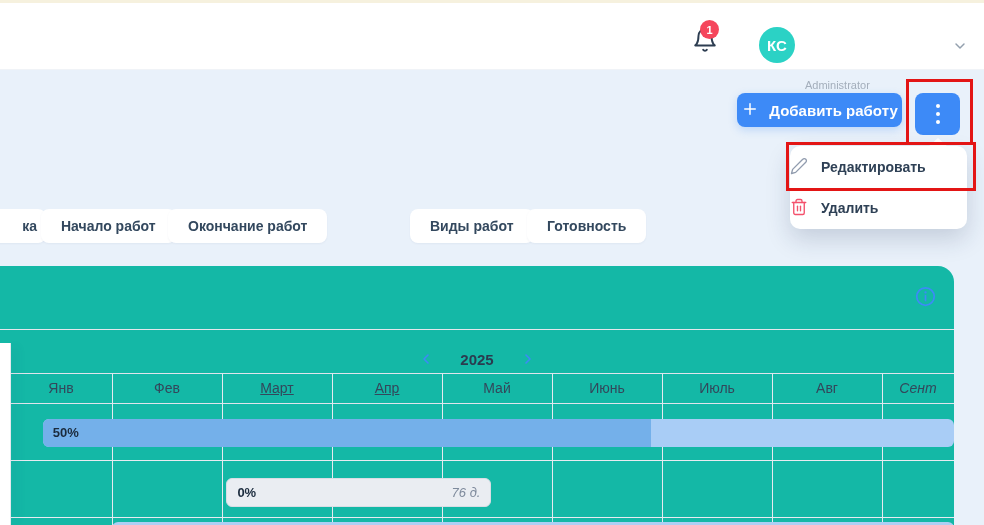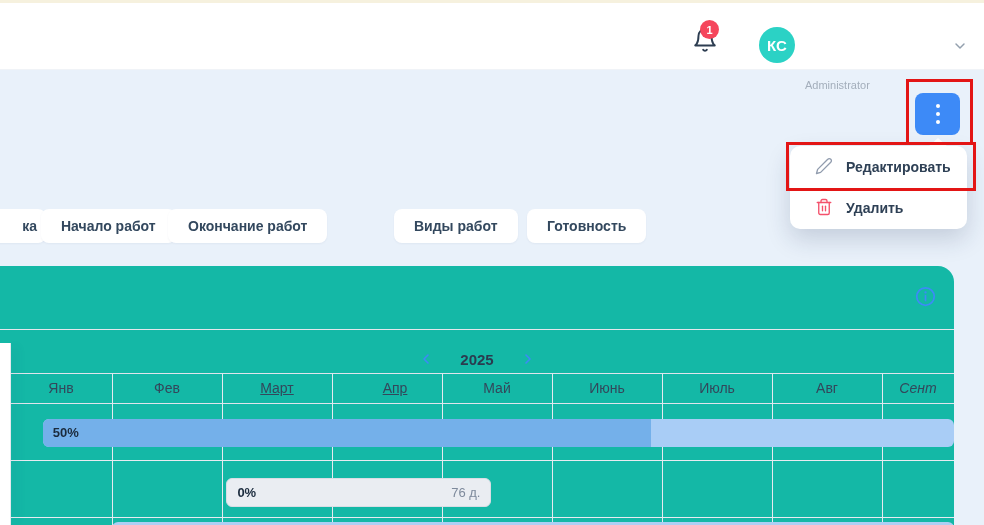--- a/index.html
+++ b/index.html
@@ -26,21 +26,21 @@
            cursor:pointer;box-shadow:0 3px 8px rgba(61,138,247,.25);}
   .btn-kebab{position:absolute;left:915px;top:93px;width:45px;height:42px;border-radius:8px;background:#3d8af7;
              display:flex;flex-direction:column;align-items:center;justify-content:center;gap:4px;cursor:pointer;}
   .btn-kebab i{width:4px;height:4px;border-radius:50%;background:#fff;}
 
   
   .dd-notch{position:absolute;left:928px;top:138px;width:0;height:0;
             border-left:10px solid transparent;border-right:10px solid transparent;border-bottom:9px solid #fff;z-index:39;}
   .dropdown{position:absolute;left:790px;top:146px;width:177px;height:83px;background:#fff;border-radius:10px;
             box-shadow:0 10px 25px rgba(25,45,85,.18);z-index:40;display:flex;flex-direction:column;justify-content:center;}
-  .dd-item{display:flex;align-items:center;gap:13px;height:41px;padding-left:25px;font-size:14px;font-weight:700;
+  .dd-item{display:flex;align-items:center;gap:13px;height:41px;font-size:14px;font-weight:700;
            color:#2e4055;cursor:pointer;}
   .dd-item.danger{color:#2e4055;}
 
   
   .annotation{position:absolute;border:3px solid #e31515;z-index:50;pointer-events:none;}
   .ann-kebab{left:906px;top:79px;width:61px;height:60px;}
   .ann-edit{left:786px;top:142px;width:184px;height:43px;}
 
   
   .chip{position:absolute;top:209px;height:34px;display:inline-flex;align-items:center;padding:0 20px;
@@ -61,21 +61,21 @@
   .month-label{position:absolute;height:30px;line-height:30px;text-align:center;font-size:14px;color:#33475b;}
   .vline{position:absolute;width:1px;background:#e6e9f0;}
   .hline{position:absolute;left:0;width:954px;height:1px;background:#e0e4ec;}
   .hline.row{background:#e8ebf1;}
   .bar{position:absolute;height:28px;border-radius:6px;background:#a9cdf6;overflow:hidden;cursor:pointer;}
   .bar-fill{position:absolute;left:0;top:0;height:100%;background:#74b0ea;}
   .bar-label{position:absolute;left:10px;top:0;line-height:28px;font-size:13px;font-weight:700;color:#1b2b3d;}
   .bar-plain{position:absolute;height:29px;border-radius:6px;background:#eaedf2;border:1px solid #d9dde5;
              box-sizing:border-box;cursor:pointer;}
   .bar-plain .bar-label{line-height:27px;}
-  .bar-right-label{position:absolute;right:10px;top:0;line-height:27px;font-size:13px;color:#7e8a9c;}
+  .bar-right-label{position:absolute;right:10px;top:0;line-height:27px;font-size:13px;color:#7e8a9c;font-style:italic;}
   .bar-sliver{position:absolute;height:6px;border-radius:6px 6px 0 0;background:#aecff4;cursor:pointer;}
 
   
   .left-strip{position:absolute;left:0;top:77px;width:10px;height:182px;background:#fff;border-right:1px solid #e4e8ee;
               box-shadow:9px 0 10px -4px rgba(50,70,110,.16);z-index:5;}
 </style>
 </head>
 <body>
 
 <div class="screen">
@@ -94,20 +94,29 @@
     </div>
     <div class="avatar">КС</div>
     <div class="user-role">Administrator</div>
     <div class="user-chevron">
       <svg width="16" height="16" viewBox="0 0 24 24" fill="none" stroke="#93a0ae" stroke-width="2.2" stroke-linecap="round" stroke-linejoin="round">
         <polyline points="6 9 12 15 18 9"></polyline>
       </svg>
     </div>
   </div>
 
+  <div class="btn-add">
+    <span>
+      <svg width="18" height="18" viewBox="0 0 24 24" fill="none" stroke="#fff" stroke-width="2" stroke-linecap="round">
+        <line x1="12" y1="5" x2="12" y2="19"></line>
+          <line x1="5" y1="12" x2="19" y2="12"></line>
+      </svg>
+    </span>
+    <span>Добавить работу</span>
+  </div>
   <div class="btn-kebab">
     <i></i>
       <i></i>
       <i></i>
   </div>
 
   <div class="dd-notch"></div>
   <div class="dropdown">
     <div class="dd-item">
       <span>
@@ -129,21 +138,21 @@
       <span>Удалить</span>
     </div>
   </div>
 
   <div class="annotation ann-kebab"></div>
   <div class="annotation ann-edit"></div>
 
   <div class="chip chip-partial">ка</div>
   <div class="chip" style="left:41px">Начало работ</div>
   <div class="chip" style="left:168px">Окончание работ</div>
-  <div class="chip" style="left:394px">Виды работ</div>
+  <div class="chip" style="left:410px">Виды работ</div>
   <div class="chip" style="left:527px">Готовность</div>
 
   <div class="card">
     <div class="card-header">
       <div class="info-icon">
         <svg width="21" height="21" viewBox="0 0 24 24" fill="none">
           <circle cx="12" cy="12" r="10" stroke="#3d8af7" stroke-width="2"></circle>
           <line x1="12" y1="11" x2="12" y2="16.5" stroke="#3d8af7" stroke-width="2" stroke-linecap="round"></line>
           <circle cx="12" cy="7.3" r="1.3" fill="#3d8af7"></circle>
         </svg>
@@ -160,21 +169,21 @@
         <span class="year-label">2025</span>
         <span class="nav-arrow">
           <svg width="16" height="16" viewBox="0 0 24 24" fill="none" stroke="#3d8af7" stroke-width="2.4" stroke-linecap="round" stroke-linejoin="round">
             <polyline points="9 18 15 12 9 6"></polyline>
           </svg>
         </span>
       </div>
     <div class="month-label" style="left: 112px; width: 110px; top: 107px;">Фев</div>
         <div class="month-label" style="left: 10px; width: 102px; top: 107px;">Янв</div>
         <div class="month-label" style="left: 222px; width: 110px; top: 107px; text-decoration: underline;">Март</div>
-        <div class="month-label" style="left: 340px; width: 110px; top: 107px; text-decoration: underline;">Апр</div>
+        <div class="month-label" style="left: 332px; width: 110px; top: 107px; text-decoration: underline;">Апр</div>
         <div class="month-label" style="left: 442px; width: 110px; top: 107px;">Май</div>
         <div class="month-label" style="left: 552px; width: 110px; top: 107px;">Июнь</div>
         <div class="month-label" style="left: 662px; width: 110px; top: 107px;">Июль</div>
         <div class="month-label" style="left: 772px; width: 110px; top: 107px; text-align: center;">Авг</div>
         <div class="month-label" style="left: 882px; width: 72px; top: 107px; font-style: italic;">Сент</div>
         <div class="vline" style="left: 112px; top: 107px; height: 152px;"></div>
         <div class="vline" style="left: 222px; top: 107px; height: 152px;"></div>
         <div class="vline" style="left: 332px; top: 107px; height: 152px;"></div>
         <div class="vline" style="left: 442px; top: 107px; height: 152px;"></div>
         <div class="vline" style="left: 552px; top: 107px; height: 152px;"></div>

